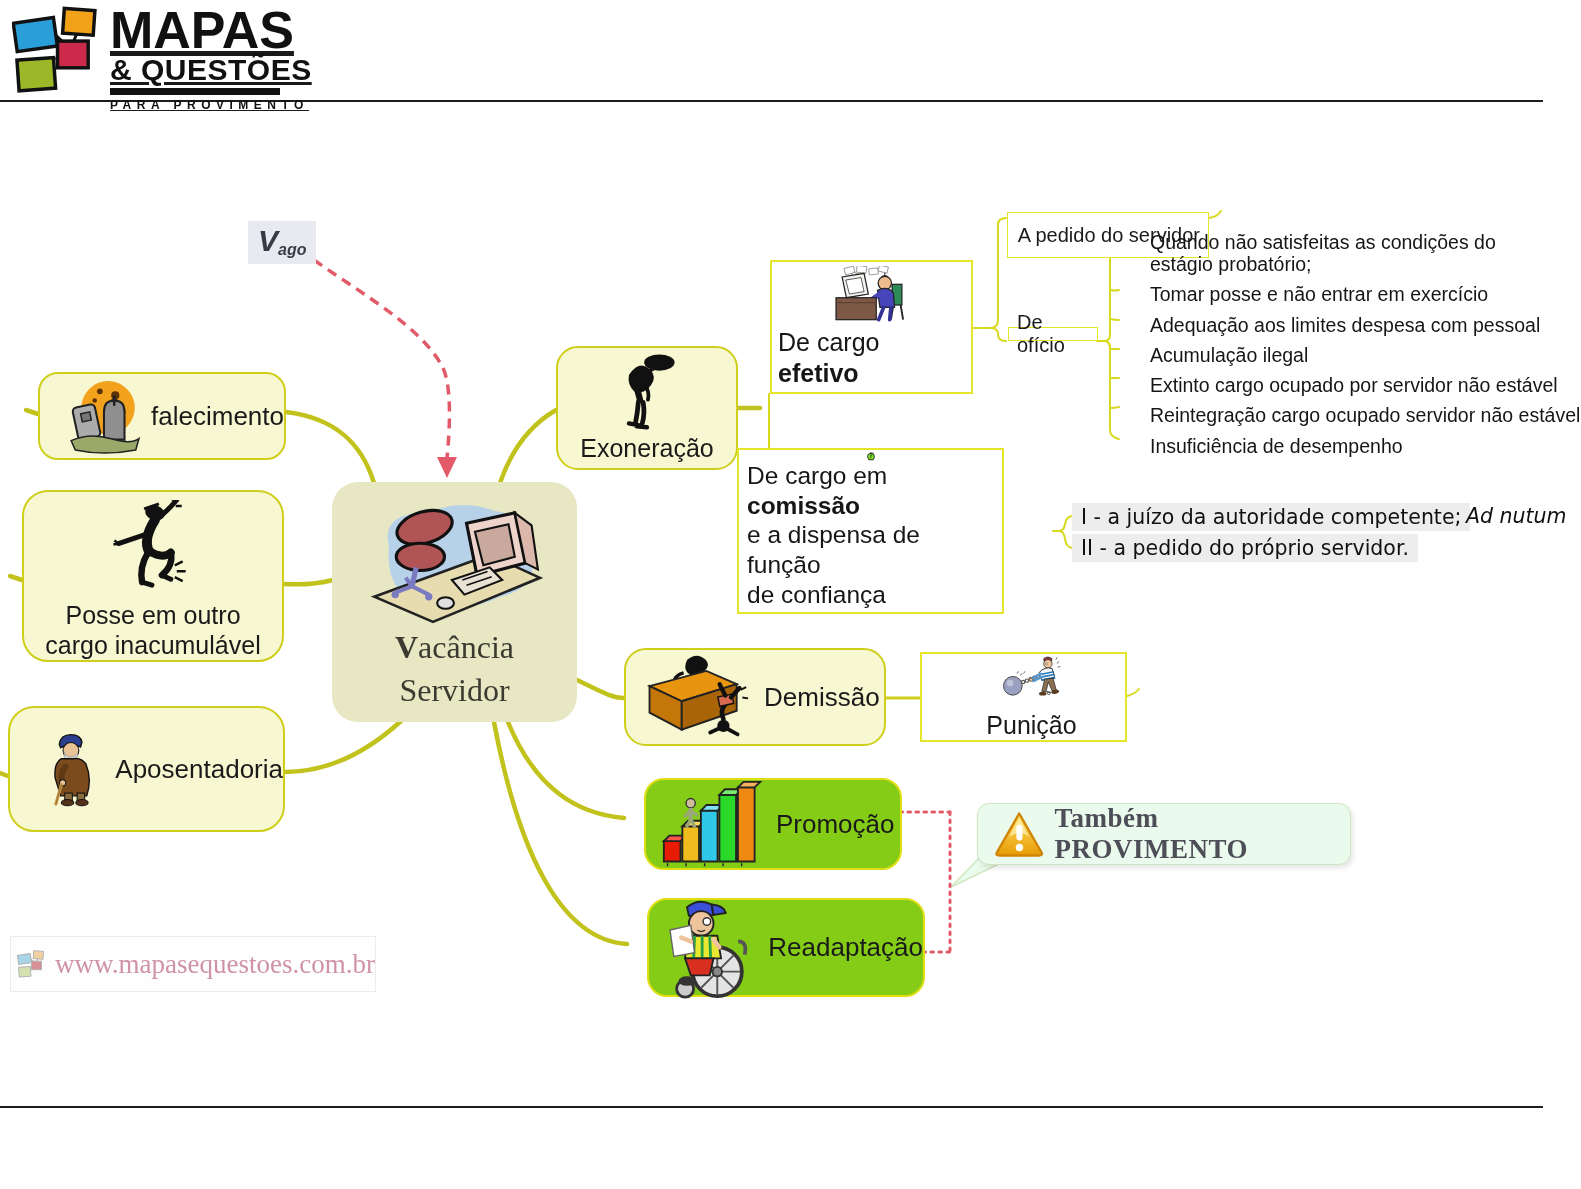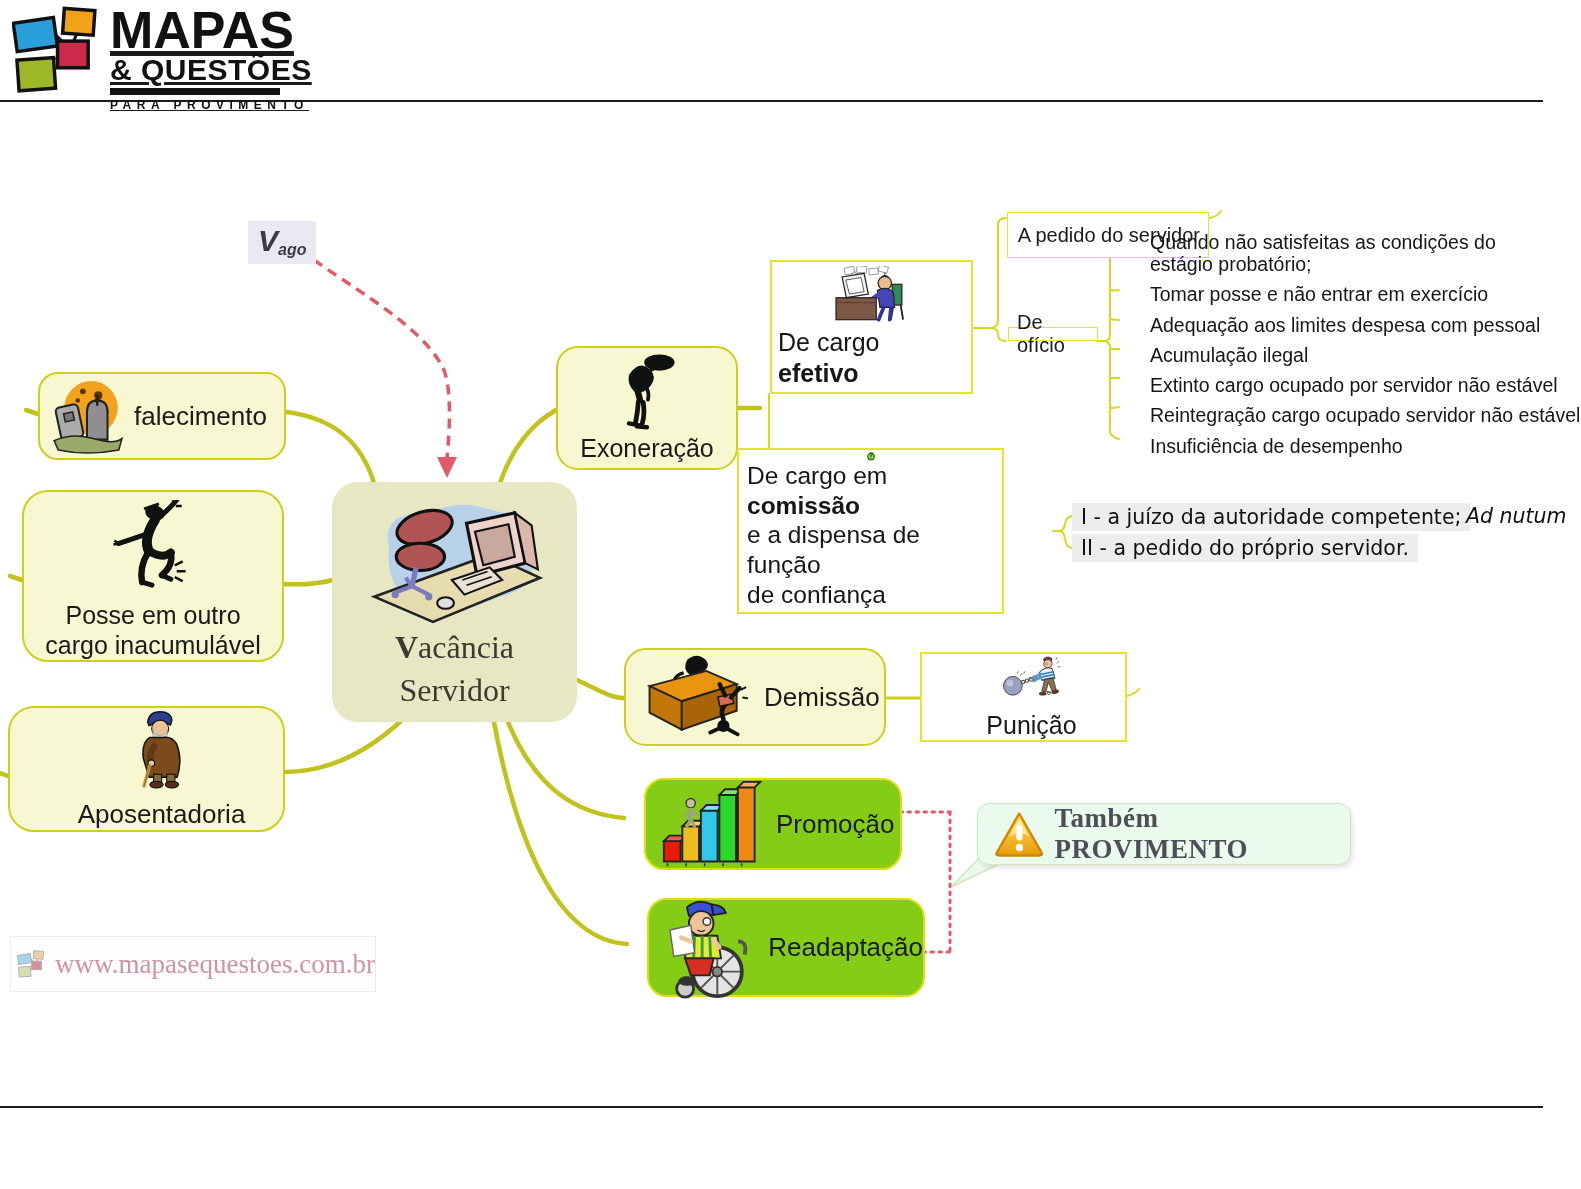--- a/index.html
+++ b/index.html
@@ -168,21 +168,21 @@
       <path d="M82 80 L118 68 L130 80 L94 94 Z" fill="#e9e1d4" stroke="#111" stroke-width="2"></path>
       <path d="M92 80 L116 72 M96 85 L120 77" stroke="#111" stroke-width="1.5"></path>
       <ellipse cx="76" cy="102" rx="8" ry="5.5" fill="#e0e0e0" stroke="#111" stroke-width="2"></ellipse>
     </svg>
     <div class="central-title">
       <div><span class="cap">V</span><span>acância</span></div>
       <div>Servidor</div>
     </div>
   </div>
 
-  <div class="node row" style="left:38px;top:372px;width:248px;height:88px;border-radius:20px;justify-content:flex-start;padding-left:12px;">
+  <div class="node row" style="left:38px;top:372px;width:248px;height:88px;border-radius:20px;justify-content:flex-end;padding-left:12px;">
     <svg width="72" height="76" viewBox="0 0 70 74">
       <circle cx="38" cy="29" r="26" fill="#f2a21c"></circle>
       <circle cx="30" cy="13" r="2.8" fill="#5a3405"></circle>
         <circle cx="45" cy="17" r="4" fill="#5a3405"></circle>
       <circle cx="25" cy="22" r="2.2" fill="#5a3405"></circle>
         <circle cx="52" cy="33" r="3" fill="#5a3405"></circle>
       <rect x="6" y="27" width="22" height="32" rx="4" fill="#ababab" stroke="#222" stroke-width="2" transform="rotate(-12 17 43)"></rect>
       <rect x="12" y="34" width="9" height="8" fill="#777" stroke="#222" stroke-width="1.5" transform="rotate(-12 16 38)"></rect>
       <path d="M34 60 V33 q0 -11 10 -11 q10 0 10 11 V60 Z" fill="#8f8f8f" stroke="#222" stroke-width="2"></path>
       <path d="M41 22 l6 0 M44 17 l0 10" stroke="#222" stroke-width="2.5"></path>
@@ -205,21 +205,21 @@
       <path d="M37 53 C 31 63 29 73 31 83" stroke="#111" stroke-width="6.5" fill="none" stroke-linecap="round"></path>
       <path d="M31 83 l10 3 M51 76 l9 4" stroke="#111" stroke-width="5" stroke-linecap="round"></path>
       <path d="M64 66 l8 -4 M66 72 l9 0 M64 78 l8 4 M58 62 l4 -7" stroke="#111" stroke-width="2.5"></path>
     </svg>
     <div class="nlabel-sm" style="font-size:25px;margin-top:6px;">
       <div>Posse em outro</div>
       <div>cargo inacumulável</div>
     </div>
   </div>
 
-  <div class="node row" style="left:8px;top:706px;width:277px;height:126px;border-radius:26px;justify-content:flex-start;padding-left:30px;flex-direction:column;">
+  <div class="node row" style="left:8px;top:706px;width:277px;height:126px;border-radius:26px;justify-content:flex-start;padding-left:30px;">
     <svg width="92" height="108" viewBox="0 0 95 110">
       <path d="M28 19 Q30 5 45 5 Q59 5 61 16 L59 23 Q44 16 30 24 Z" fill="#2a3f8f" stroke="#111" stroke-width="2"></path>
       <circle cx="45" cy="28" r="11.5" fill="#e9c394" stroke="#111" stroke-width="1.5"></circle>
       <path d="M35 30 Q34 45 45 45 Q54 45 55 32 Q50 38 42 37 Q36 36 35 30 Z" fill="#d4d4d4" stroke="#999" stroke-width="1"></path>
       <path d="M31 40 Q20 46 22 68 L30 94 L68 94 Q76 70 67 48 Q60 38 49 40 Z" fill="#7b4a1d" stroke="#111" stroke-width="2"></path>
       <path d="M37 52 Q29 62 32 72" stroke="#5f3a14" stroke-width="9" fill="none" stroke-linecap="round"></path>
       <circle cx="33" cy="75" r="4.5" fill="#e9c394" stroke="#111" stroke-width="1.5"></circle>
       <rect x="36" y="90" width="11" height="13" fill="#8a6a3c" stroke="#111" stroke-width="1.5"></rect>
       <rect x="54" y="90" width="11" height="13" fill="#8a6a3c" stroke="#111" stroke-width="1.5"></rect>
       <ellipse cx="40" cy="104" rx="9" ry="4.5" fill="#55301a" stroke="#111" stroke-width="1.5"></ellipse>

